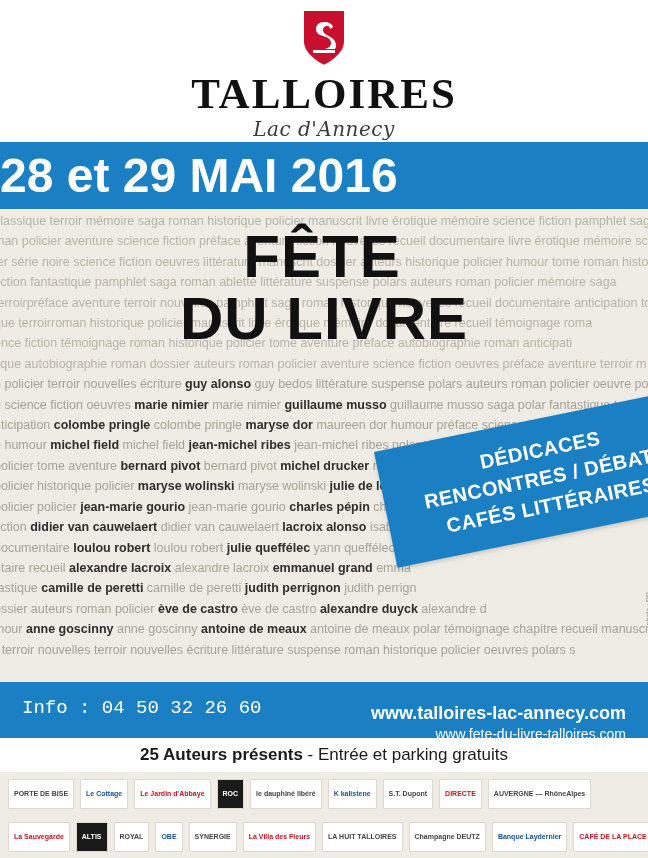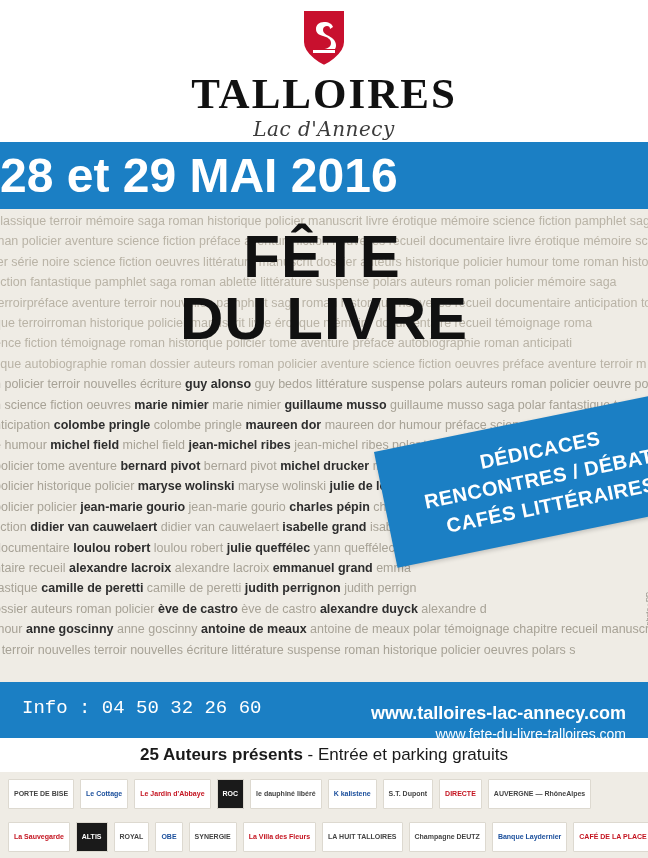--- a/index.html
+++ b/index.html
@@ -288,26 +288,26 @@
         <div class="wall-line">classique terroir mémoire saga roman historique policier manuscrit livre érotique mémoire science fiction pamphlet saga roman</div>
         <div class="wall-line">man policier aventure science fiction préface aventure fiction nouvelles recueil documentaire livre érotique mémoire science f</div>
         <div class="wall-line">ier série noire science fiction oeuvres littérature manuscrit dossier auteurs historique policier humour tome roman historiq</div>
         <div class="wall-line">fiction fantastique pamphlet saga roman ablette littérature suspense polars auteurs roman policier mémoire saga</div>
         <div class="wall-line">terroirpréface aventure terroir nouvelles pamphlet saga roman historique nouvelles recueil documentaire anticipation tome r</div>
         <div class="wall-line">que terroirroman historique policier manuscrit livre érotique mémoire documentaire recueil témoignage roma</div>
         <div class="wall-line">ence fiction témoignage roman historique policier tome aventure préface autobiographie roman anticipati</div>
         <div class="wall-line">tique autobiographie roman dossier auteurs roman policier aventure science fiction oeuvres préface aventure terroir m</div>
         <div class="wall-line authors">n policier terroir nouvelles écriture <b>guy alonso</b> guy bedos littérature suspense polars auteurs roman policier oeuvre policier ter</div>
         <div class="wall-line authors">n science fiction oeuvres <b>marie nimier</b> marie nimier <b>guillaume musso</b> guillaume musso saga polar fantastique terroir nouvell</div>
-        <div class="wall-line authors">nticipation <b>colombe pringle</b> colombe pringle <b>maureen dor</b> maureen dor humour préface science fiction documentaire ave</div>
+        <div class="wall-line authors">nticipation <b>colombe pringle</b> colombe pringle <b>maryse dor</b> maureen dor humour préface science fiction documentaire ave</div>
         <div class="wall-line authors">e humour <b>michel field</b> michel field <b>jean-michel ribes</b> jean-michel ribes polar témoignage chapitre recueil ma</div>
         <div class="wall-line authors">policier tome aventure <b>bernard pivot</b> bernard pivot <b>michel drucker</b> michel drucker terroir nouvelles</div>
         <div class="wall-line authors">policier historique policier <b>maryse wolinski</b> maryse wolinski <b>julie de lestrange</b> julie de les</div>
         <div class="wall-line authors">policier policier <b>jean-marie gourio</b> jean-marie gourio <b>charles pépin</b> charles pé</div>
-        <div class="wall-line authors">fiction <b>didier van cauwelaert</b> didier van cauwelaert <b>isabelle grand</b> isabelle al</div>
+        <div class="wall-line authors">fiction <b>didier van cauwelaert</b> didier van cauwelaert <b>lacroix alonso</b> isabelle al</div>
         <div class="wall-line authors">documentaire <b>loulou robert</b> loulou robert <b>julie queffélec</b> yann queffélec anti</div>
         <div class="wall-line authors">ntaire recueil <b>alexandre lacroix</b> alexandre lacroix <b>emmanuel grand</b> emma</div>
         <div class="wall-line authors">tastique <b>camille de peretti</b> camille de peretti <b>judith perrignon</b> judith perrign</div>
         <div class="wall-line authors">ossier auteurs roman policier <b>ève de castro</b> ève de castro <b>alexandre duyck</b> alexandre d</div>
         <div class="wall-line authors">mour <b>anne goscinny</b> anne goscinny <b>antoine de meaux</b> antoine de meaux polar témoignage chapitre recueil manuscrit dos</div>
         <div class="wall-line authors">r terroir nouvelles terroir nouvelles écriture littérature suspense roman historique policier oeuvres polars s</div>
       </div>
   </div>
 
   <div class="big-title">

